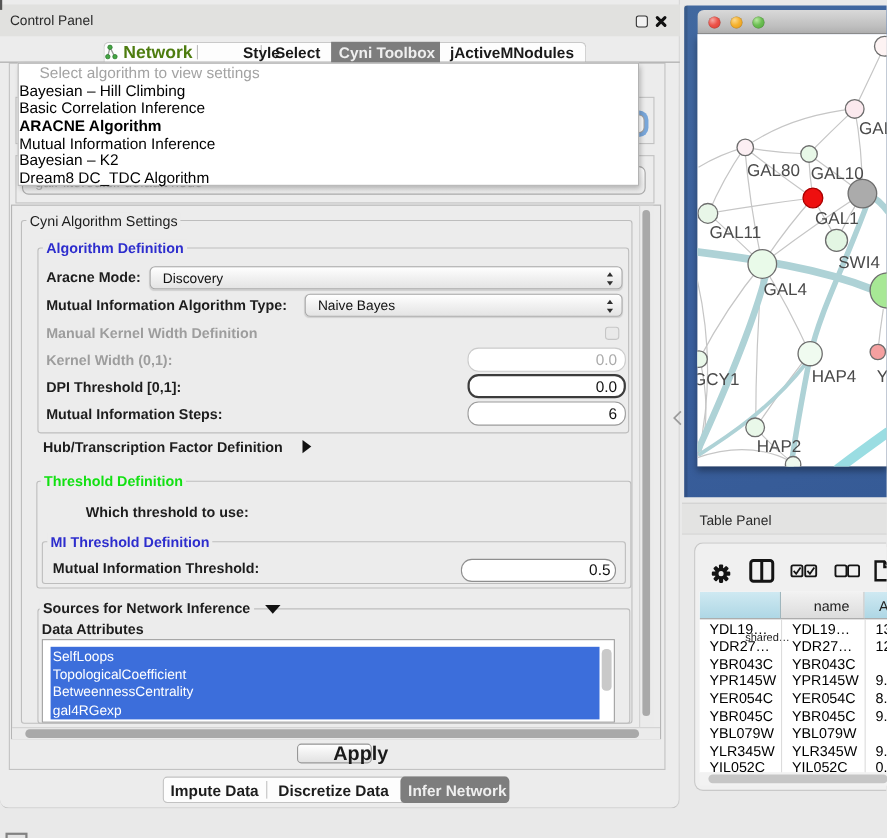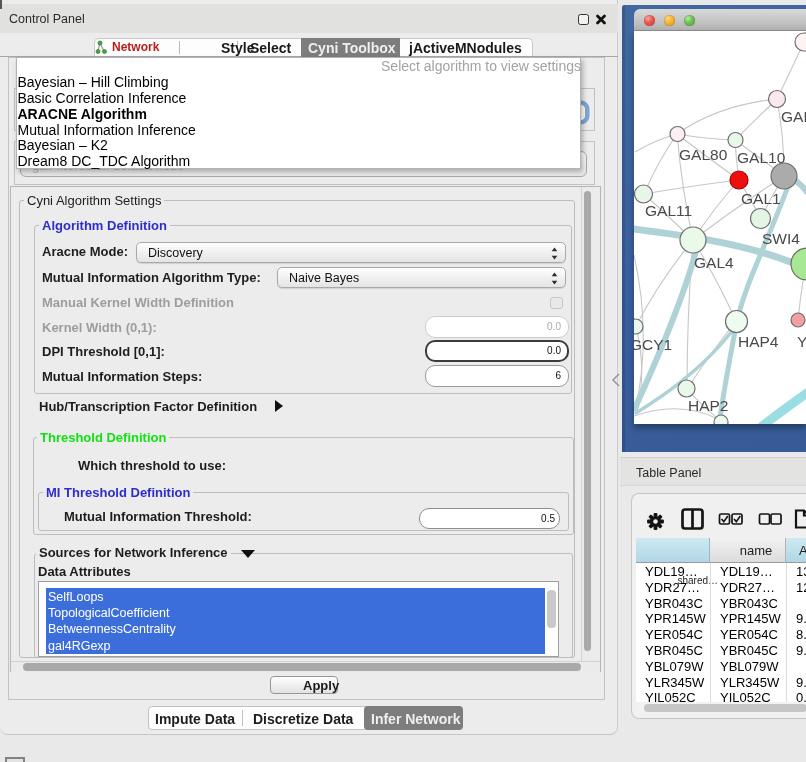--- a/index.html
+++ b/index.html
@@ -7,21 +7,21 @@
     font-family:"Liberation Sans", sans-serif; }
   .abs { position:absolute; }
   .b { font-weight:bold;margin-top:44px; }
   .lbl { position:absolute; font-size:13px; font-weight:bold; color:#1d1d1d; white-space:nowrap; }
   .dis { color:#9d9d9d; }
   .grp { position:absolute; border:1px solid #bdbdbd; border-radius:3px; }
   .gtitle { position:absolute; background:#ececec; padding:0 3px; font-size:13px; font-weight:bold; white-space:nowrap; }
   .combo { position:absolute; border:1px solid #a9a9a9; border-radius:5px;
     background:linear-gradient(#ffffff, #f2f2f2 45%, #e4e4e4); box-shadow:0 1px 1px rgba(0,0,0,.12); }
   .combo .ct { position:absolute; left:11px; top:0; font-size:12.5px; color:#111; line-height:20px; }
-  .field { position:absolute; background:#fff; font-size:10px; color:#111; text-align:right;border-radius:10px; }
+  .field { position:absolute; background:#fff; font-size:14px; color:#111; text-align:right;border-radius:10px; }
 </style>
 </head>
 <body>
 <div id="root" class="abs" style="left:0;top:0;width:806px;height:718px;">
 
   <div id="cp" class="abs" style="left:0;top:0;width:618px;height:735px;background:#ececec;border-right:1px solid #cccccc;border-bottom:1px solid #c6c6c6;border-radius:0 0 8px 8px;">
 
     <div class="abs" style="left:0;top:4px;width:618px;height:29px;background:#e1e1df;"></div>
     <div class="abs" style="left:9px;top:12px;font-size:12.5px;color:#2a2a2a;">Control Panel</div>
     <div class="abs" style="left:578px;top:14px;width:11px;height:11px;border:1.5px solid #333;border-radius:2.5px;background:#f2f2f2;"></div>
@@ -36,21 +36,21 @@
     <div class="abs" style="left:0;top:56px;width:618px;height:1px;background:#a6a6a6;"></div>
     <div class="abs" style="left:179px;top:41px;width:1px;height:13px;background:#bcbcbc;"></div>
     <div class="abs" style="left:237px;top:41px;width:1px;height:13px;background:#bcbcbc;"></div>
     <div class="abs" style="left:301px;top:38px;width:99px;height:19px;background:#7d7d7d;"></div>
     <svg class="abs" style="left:95px;top:40px;" width="14" height="15" viewBox="0 0 14 15">
       <path d="M5 3 L3 11 M5 3 L9 11" stroke="#9a9a9a" stroke-width="1.2" fill="none"></path>
       <circle cx="5" cy="3" r="2" fill="#44a644" stroke="#2c7a2c" stroke-width=".7"></circle>
       <circle cx="3" cy="11.5" r="2" fill="#44a644" stroke="#2c7a2c" stroke-width=".7"></circle>
       <circle cx="9.5" cy="11.5" r="2" fill="#44a644" stroke="#2c7a2c" stroke-width=".7"></circle>
     </svg>
-    <div class="lbl" style="left:112px;top:40px;color:#b91c1c;font-size:12px;">Network</div>
+    <div class="lbl" style="left:112px;top:40px;color:#4d7c0f;font-size:16px;">Network</div>
     <div class="lbl" style="left:189px;top:40px;color:#191919;font-size:14px;margin-left:32px;">Style</div>
     <div class="lbl" style="left:250px;top:40px;color:#191919;font-size:14px;">Select</div>
     <div class="lbl" style="left:308px;top:40px;color:#efefef;font-size:14px;">Cyni Toolbox</div>
     <div class="lbl" style="left:409px;top:40px;color:#191919;font-size:14px;">jActiveMNodules</div>
 
     <div class="abs" style="left:14px;top:88px;width:581px;height:43px;border:1px solid #c2c2c2;"></div>
     <div class="abs" style="left:22px;top:103.5px;width:564px;height:17px;border-radius:5px;background:#fff;box-shadow:0 0 0 3.5px rgba(92,150,214,.8);border:1px solid #a0a0a0;"></div>
     <div class="abs" style="left:14px;top:141px;width:581px;height:44px;border:1px solid #c2c2c2;"></div>
     <div class="abs" style="left:20px;top:151px;width:567px;height:26px;border-radius:6px;background:linear-gradient(#fff,#e9e9e9);border:1px solid #a9a9a9;"></div>
     <div class="abs" style="left:32px;top:158px;font-size:13px;color:#b5b5b5;">galFiltered.sif default node</div>
@@ -99,47 +99,47 @@
         <path d="M2 1 L10 7 L2 13 Z" fill="#111"></path>
       </svg>
 
     <div class="grp" style="left:33px;top:437px;width:541px;height:98px;"></div>
     <div class="gtitle" style="left:37px;top:430px;color:#12e112;">Threshold Definition</div>
 
     <div class="lbl" style="left:78px;top:458px;">Which threshold to use:</div>
 
     <div class="grp" style="left:38px;top:492px;width:531px;height:39px;"></div>
     <div class="gtitle" style="left:43px;top:485px;color:#2d2dcd;">MI Threshold Definition</div>
-    <div class="lbl" style="left:64px;top:509px;">Mutual Information Threshold:</div>
+    <div class="lbl" style="left:48px;top:509px;">Mutual Information Threshold:</div>
     <div class="field" style="left:419px;top:508px;width:141px;height:21px;border:1px solid #8e8e8e;line-height:19px;padding-right:4px;">0.5</div>
 
     <div class="grp" style="left:34px;top:553px;width:539px;height:105px;"></div>
     <div class="gtitle" style="left:36px;top:545px;color:#1d1d1d;">Sources for Network Inference</div>
     <svg class="abs" style="left:240px;top:549px;" width="16" height="10" viewBox="0 0 16 10">
         <path d="M1 1 L15 1 L8 9 Z" fill="#111"></path>
       </svg>
     <div class="lbl" style="left:38px;top:564px;">Data Attributes</div>
 
     <div class="abs" style="left:37.5px;top:581px;width:521px;height:76px;background:#fff;border:1px solid #9e9e9e;"></div>
     <div class="abs" style="left:46px;top:588px;width:499px;height:66px;background:#3c6edb;"></div>
     <div class="abs" style="left:48px;top:589px;font-size:12.5px;color:#fff;line-height:16.2px;">SelfLoops<br>TopologicalCoefficient<br>BetweennessCentrality<br>gal4RGexp</div>
     <div class="abs" style="left:547px;top:590px;width:9px;height:38px;background:#c9c9c9;border-radius:4px;"></div>
 
-    <div class="abs" style="left:270px;top:676px;width:68px;height:18px;border:1px solid #979797;border-radius:4px;background:linear-gradient(#ffffff,#ededed 60%,#e2e2e2);text-align:center;font-size:13px;font-weight:bold;color:#1a1a1a;line-height:17px;padding-left:32px;">Apply</div>
+    <div class="abs" style="left:270px;top:676px;width:68px;height:18px;border:1px solid #979797;border-radius:4px;background:linear-gradient(#ffffff,#ededed 60%,#e2e2e2);text-align:center;font-size:18px;font-weight:bold;color:#1a1a1a;line-height:17px;padding-left:32px;">Apply</div>
 
     <div class="abs" style="left:148px;top:706px;width:315px;height:24px;background:#fdfdfd;border:1px solid #c2c2c2;border-radius:4px;"></div>
     <div class="abs" style="left:242px;top:710px;width:1px;height:16px;background:#c2c2c2;"></div>
     <div class="abs" style="left:364px;top:706px;width:99px;height:24px;background:#7d7d7d;border-radius:4px;"></div>
     <div class="lbl" style="left:155px;top:711px;font-size:14px;">Impute Data</div>
     <div class="lbl" style="left:253px;top:711px;font-size:14px;">Discretize Data</div>
     <div class="lbl" style="left:371px;top:711px;color:#efefef;font-size:14px;">Infer Network</div>
   </div>
 
   <div class="abs" style="left:16px;top:57px;width:565px;height:112px;background:#fff;border:1px solid #b3b3b3;box-shadow:2px 3px 5px rgba(0,0,0,.28);z-index:50;"></div>
-  <div class="abs" style="left:16px;top:58px;width:565px;text-align:right;font-size:14px;color:#a3a3a3;z-index:51;">Select algorithm to view settings</div>
+  <div class="abs" style="left:16px;top:58px;width:565px;text-align:left;font-size:14px;color:#a3a3a3;z-index:51;padding-left:20px;">Select algorithm to view settings</div>
   <div class="abs" style="left:17.5px;top:75px;font-size:14px;color:#000;line-height:15.85px;z-index:51;">Bayesian – Hill Climbing<br>Basic Correlation Inference<br><span class="b">ARACNE Algorithm</span><br>Mutual Information Inference<br>Bayesian – K2<br>Dream8 DC_TDC Algorithm</div>
 
   <div id="net" class="abs" style="left:622px;top:5px;width:184px;height:447px;background:linear-gradient(160deg,#41689f,#3a5f9e 60%,#365b96);border-radius:3px 0 0 0;">
     <div class="abs" style="left:0;top:0;width:3px;height:447px;background:rgba(0,0,0,.12);"></div>
 
     <div class="abs" style="left:12px;top:4px;width:172px;height:22px;background:linear-gradient(#d9d9d9,#bfbfbf 70%,#b0b0b0);border-radius:6px 0 0 0;border-bottom:1px solid #8e8e8e;">
       <div class="abs" style="left:9.5px;top:6px;width:11px;height:11px;border-radius:50%;background:radial-gradient(circle at 35% 30%, #f4a9a4, #ed534a 45%, #d33d32);box-shadow:inset 0 0 1px rgba(0,0,0,.45);"></div>
       <div class="abs" style="left:30px;top:6px;width:11px;height:11px;border-radius:50%;background:radial-gradient(circle at 35% 30%, #fbd88d, #f6b22d 45%, #dd9420);box-shadow:inset 0 0 1px rgba(0,0,0,.45);"></div>
       <div class="abs" style="left:49.5px;top:6px;width:11px;height:11px;border-radius:50%;background:radial-gradient(circle at 35% 30%, #b8e9a0, #6cbf53 45%, #51a53c);box-shadow:inset 0 0 1px rgba(0,0,0,.45);"></div>
     </div>

